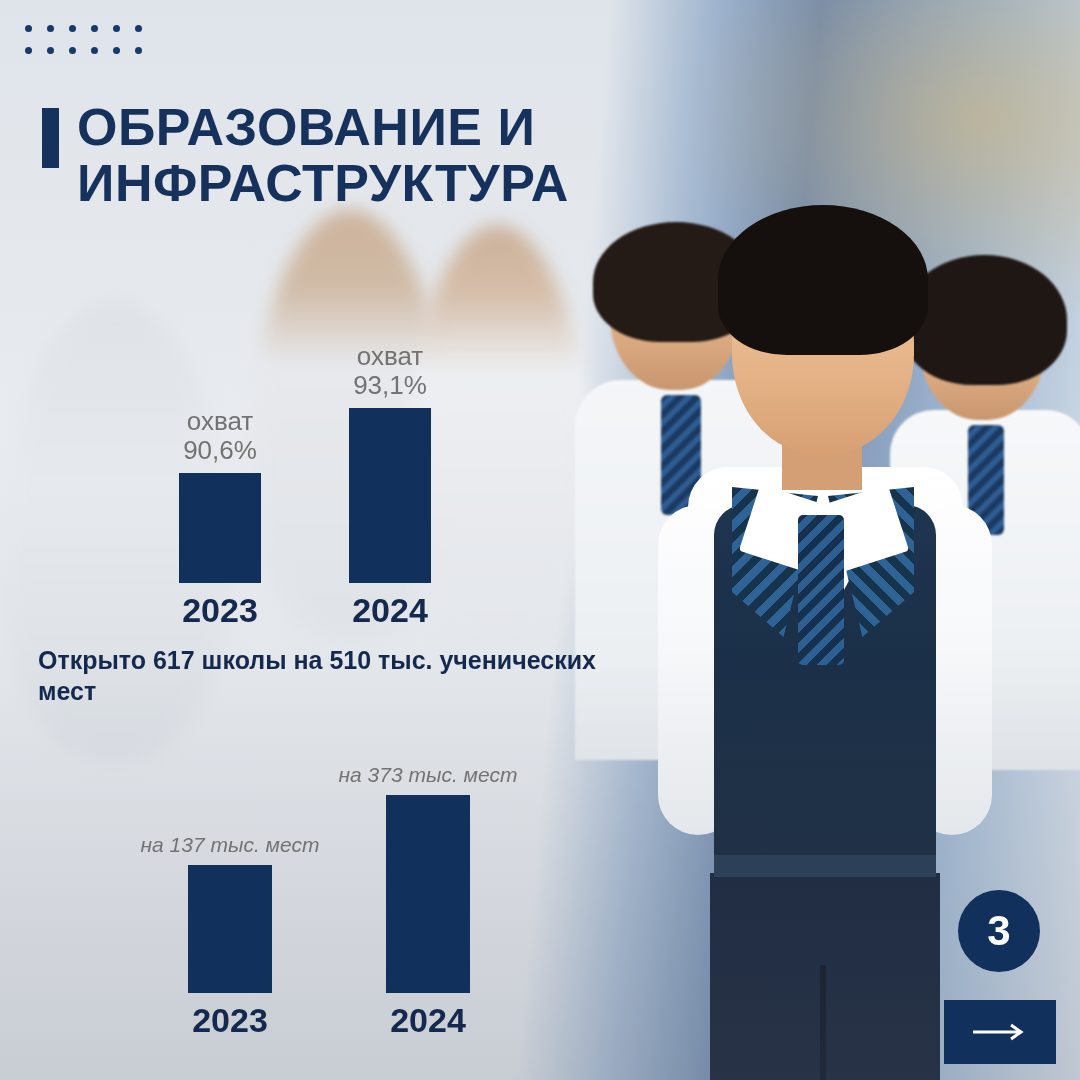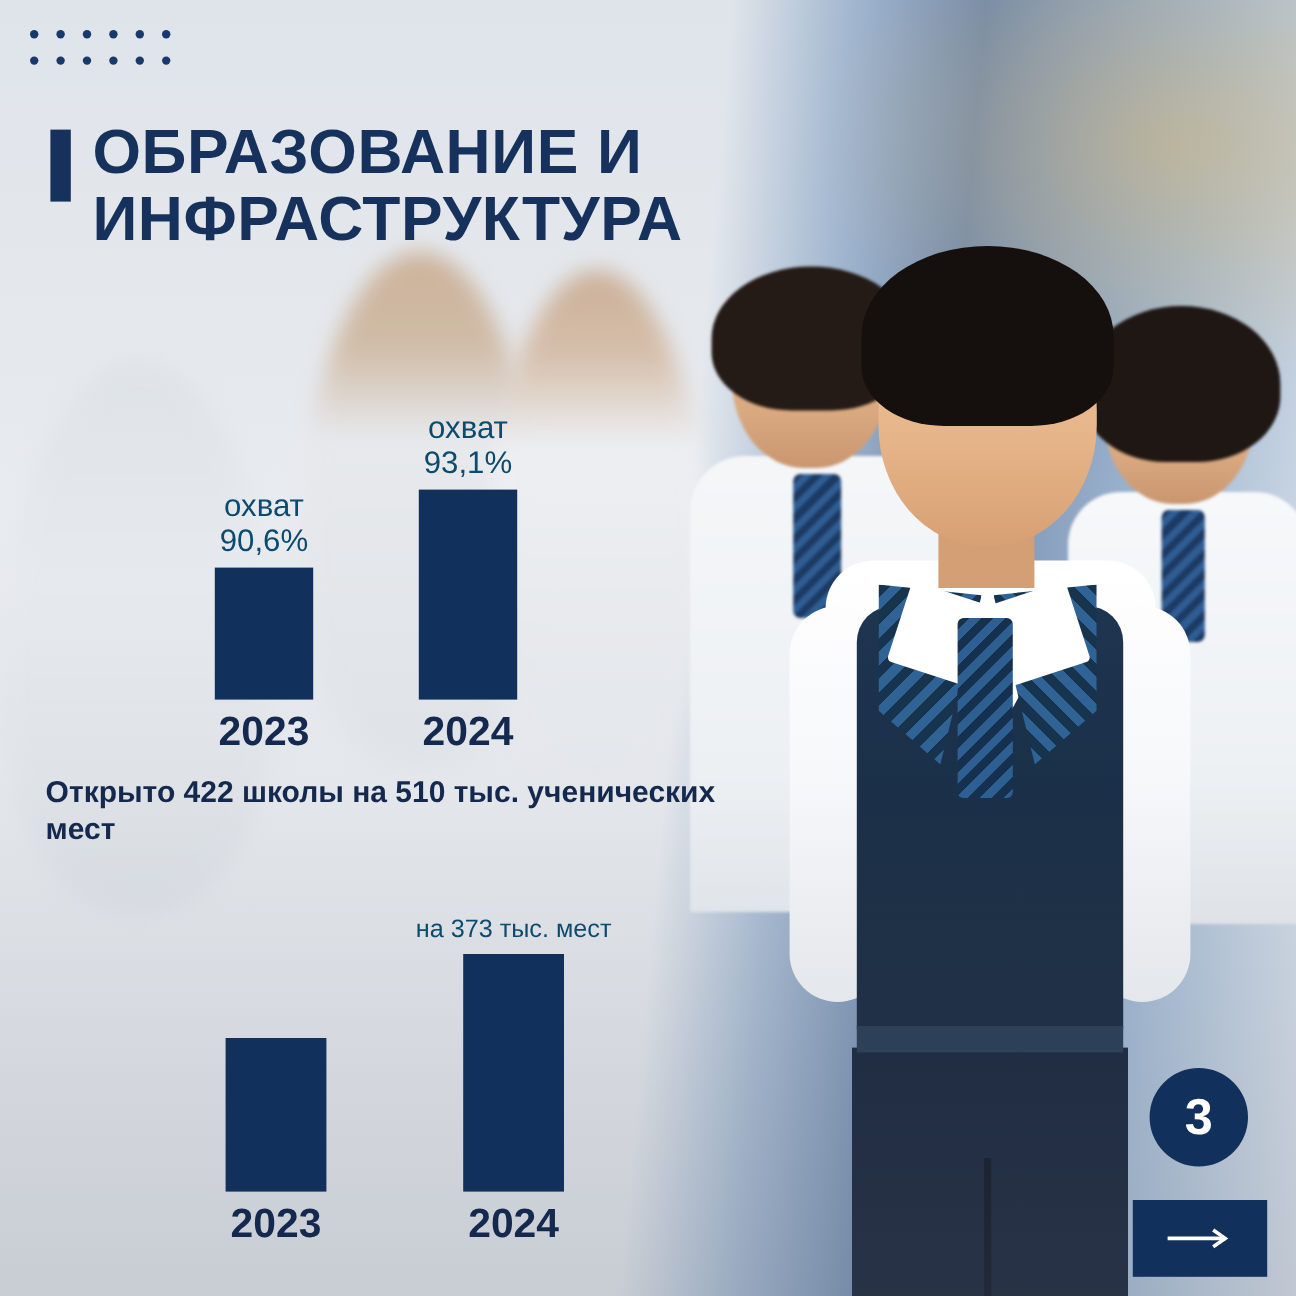--- a/index.html
+++ b/index.html
@@ -127,27 +127,27 @@
   .sub1 { left: 74px; top: 258px; width: 570px; }
   .sub2 { left: 38px; top: 645px; width: 560px; }
 
   
   .chart { position: absolute; }
   .chart .bar-col { position: absolute; text-align: center; }
   .bar {
     background: #12305c; margin: 0 auto;
   }
   .bar-label {
-    font-size: 26px; color: #0c4a6e; font-weight: 400; line-height: 1.12; margin-bottom: 8px;
+    font-size: 26px; color: #737373; font-weight: 400; line-height: 1.12; margin-bottom: 8px;
     white-space: pre-line;
   }
   .bar-year {
     font-size: 34px; color: #14294d; font-weight: 700; margin-top: 8px;
   }
-  .bar-label.small { font-size: 21px; font-weight: 400; }
+  .bar-label.small { font-size: 21px; font-weight: 400; font-style: italic; }
 
   
   #chart1 { left: 120px; top: 330px; width: 420px; height: 300px; }
   #chart1 .c1 { left: 20px; bottom: 0; width: 160px; }
   #chart1 .c1 .bar { width: 82px; height: 110px; }
   #chart1 .c2 { left: 190px; bottom: 0; width: 160px; }
   #chart1 .c2 .bar { width: 82px; height: 175px; }
 
   
   #chart2 { left: 100px; top: 720px; width: 460px; height: 320px; }
@@ -244,24 +244,25 @@
       <div class="bar-year">2023</div>
     </div>
     <div class="bar-col c2">
       <div class="bar-label">охват
 93,1%</div>
       <div class="bar"></div>
       <div class="bar-year">2024</div>
     </div>
   </div>
 
-  <div class="subhead sub2">Открыто 422 школы на 510 тыс. ученических мест</div>
+  <div class="subhead sub2">Открыто 617 школы на 510 тыс. ученических мест</div>
 
   <div class="chart" id="chart2">
     <div class="bar-col c1">
+      <div class="bar-label small">на 137 тыс. мест</div>
       <div class="bar"></div>
       <div class="bar-year">2023</div>
     </div>
     <div class="bar-col c2">
       <div class="bar-label small">на 373 тыс. мест</div>
       <div class="bar"></div>
       <div class="bar-year">2024</div>
     </div>
   </div>
 

